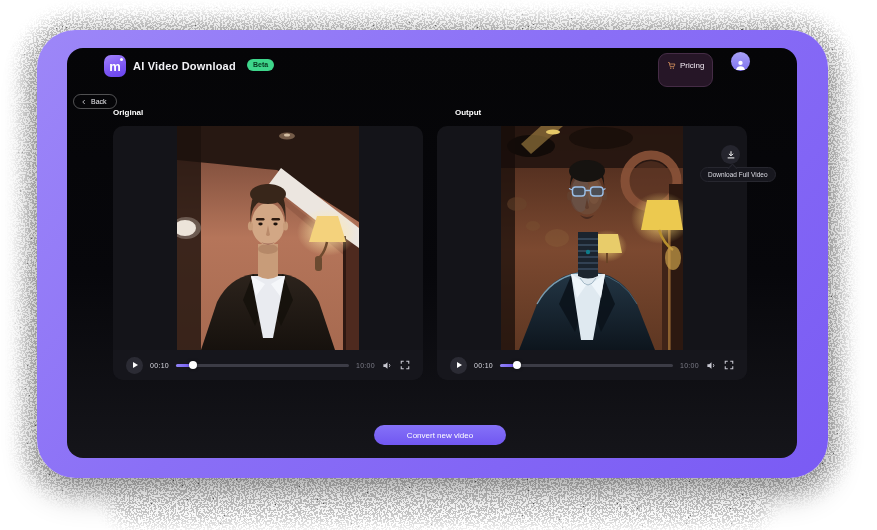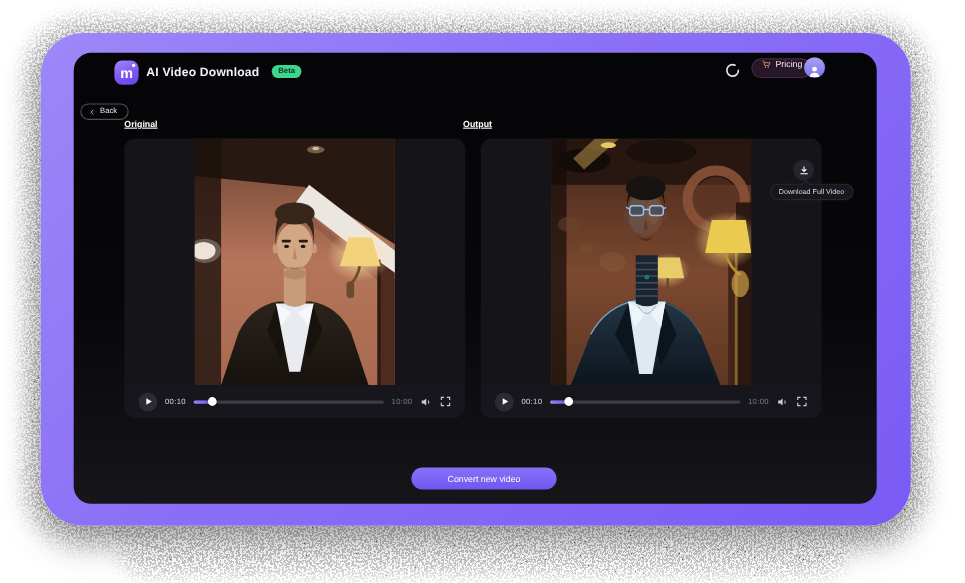--- a/index.html
+++ b/index.html
@@ -25,35 +25,35 @@
           color:#fff; font-weight:bold; font-size:13px; display:flex; align-items:center;
           justify-content:center; line-height:1; }
   .logo::after { content:""; position:absolute; right:3px; top:3px; width:3px; height:3px;
                  border-radius:50%; background:#fff; }
   .app-title { position:absolute; left:66px; top:12px; font-size:11px; font-weight:bold;
                color:#f2f2f6; letter-spacing:.2px; white-space:nowrap; }
   .badge-beta { position:absolute; left:180px; top:11px; height:12px; padding:0 6px;
                 border-radius:7px; background:#3ed68b; color:#073821; font-size:7px;
                 font-weight:bold; line-height:12px; }
   .spinner { position:absolute; left:592px; top:9px; width:14px; height:14px; }
-  .pricing-btn { position:absolute; left:616px; top:5px; height:18px; padding:0 8px;
+  .pricing-btn { position:absolute; left:591px; top:5px; height:18px; padding:16px 8px;
                  border-radius:9px; background:#261627; border:1px solid #452c46;
-                 display:flex; align-items:flex-start; gap:4px; cursor:pointer; }
+                 display:flex; align-items:flex-end; gap:4px; cursor:pointer; }
   .pricing-btn span { font-size:8px; color:#f1e9f2; }
   .avatar { position:absolute; left:664px; top:4px; width:19px; height:19px; border-radius:50%;
             background:linear-gradient(180deg,#a9a2f7 0%,#7e72ee 100%);
             display:flex; align-items:flex-end; justify-content:center; overflow:hidden; }
 
   
   .back-btn { position:absolute; left:6px; top:46px; height:15px; padding:0 9px 0 7px;
               border:1px solid rgba(255,255,255,.30); border-radius:9px; background:transparent;
               display:flex; align-items:center; gap:4px; color:#ececf1; font-size:7px; cursor:pointer; }
-  .panel-label { position:absolute; top:60px; font-size:8px; font-weight:bold; color:#fff;text-decoration:underline; }
+  .panel-label { position:absolute; top:60px; font-size:8px; font-weight:bold; color:#fff; }
   .panel-label.orig { left:46px; }
-  .panel-label.outp { left:354px; }
+  .panel-label.outp { left:388px; }
 
   
   .card { position:absolute; top:78px; width:310px; height:254px; border-radius:10px;
           background:#141419; overflow:hidden; }
   .card.orig { left:46px; }
   .card.outp { left:370px; }
   .video-wrap { position:absolute; left:64px; top:0; width:182px; height:224px; }
   .video-wrap svg { display:block; }
 
   .controls { position:absolute; left:0; right:0; bottom:0; height:30px; display:flex;

